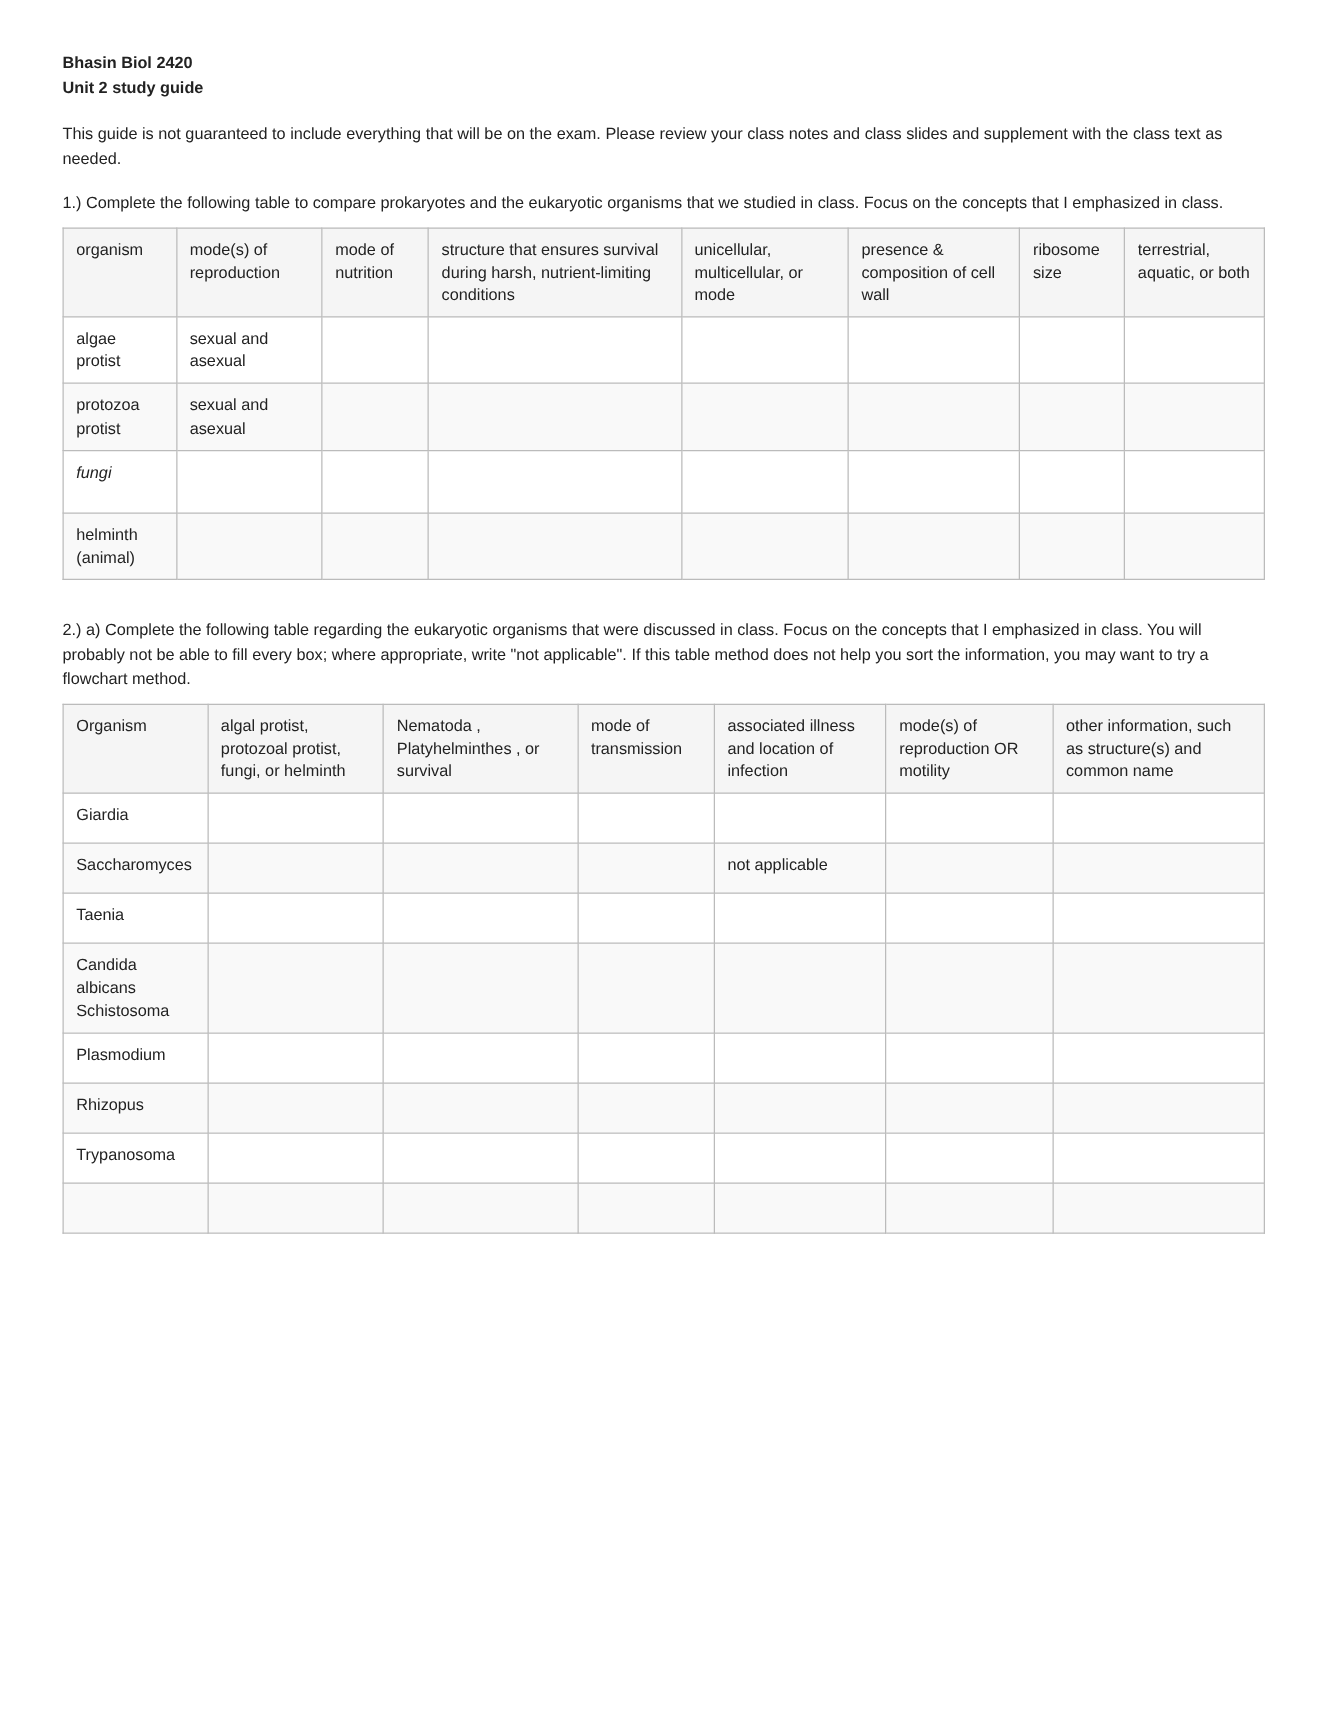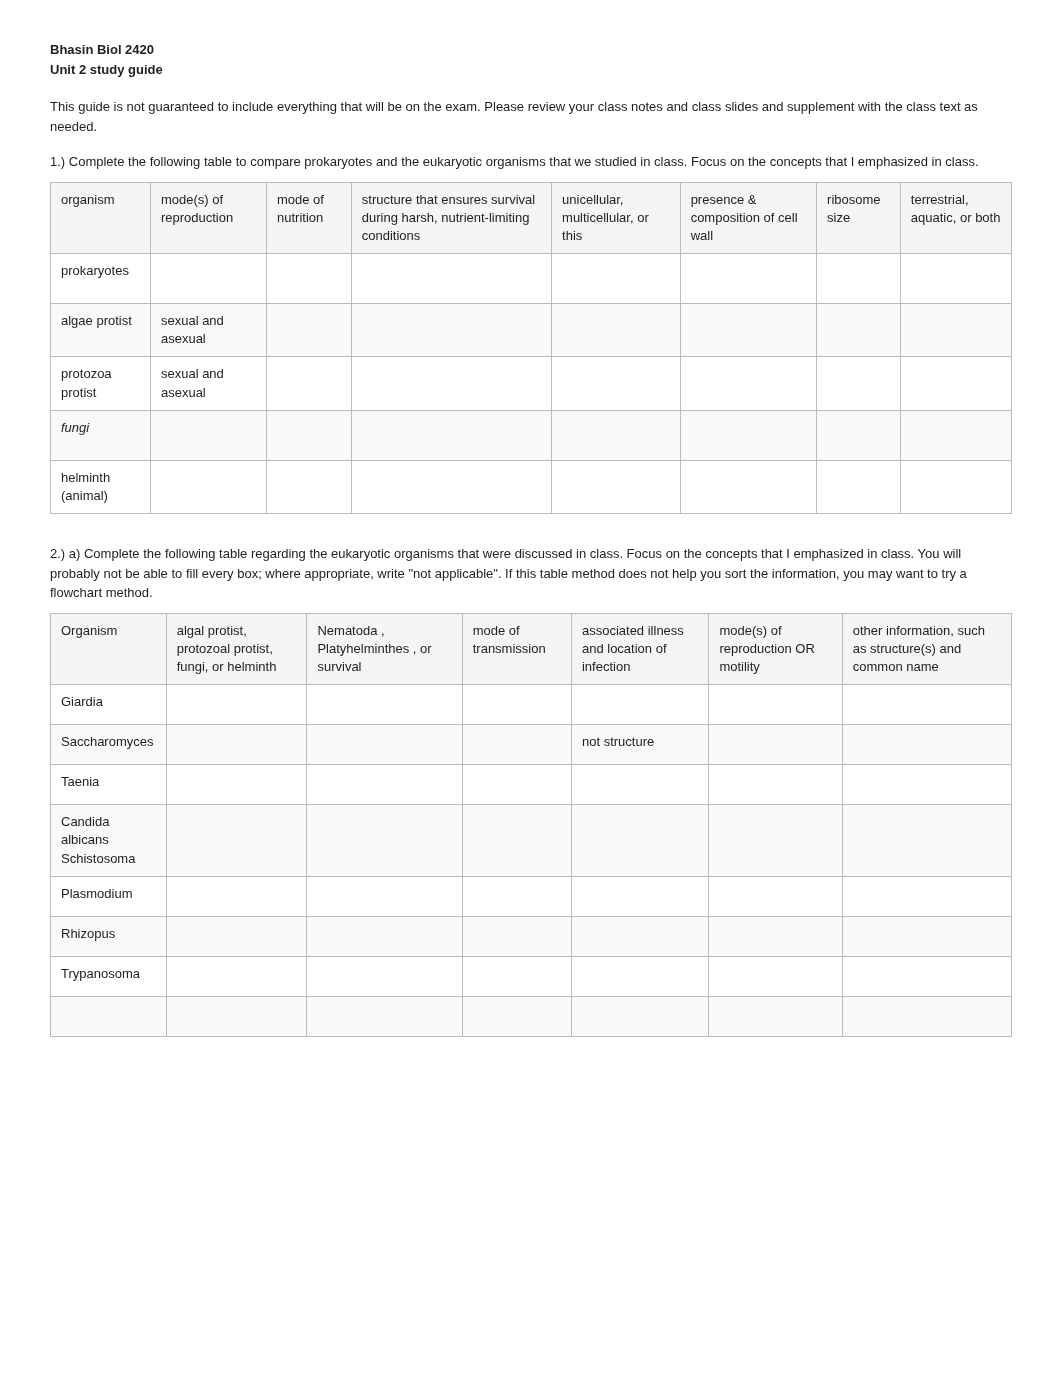--- a/index.html
+++ b/index.html
@@ -66,37 +66,27 @@
 <div class="table-section">
   <p class="section-title">1.) Complete the following table to compare prokaryotes and the eukaryotic organisms that we studied in class. Focus on the concepts that I emphasized in class.</p>
 
   <table>
     <thead>
       <tr>
         <th>organism</th>
         <th>mode(s) of reproduction</th>
         <th>mode of nutrition</th>
         <th>structure that ensures survival during harsh, nutrient-limiting conditions</th>
-        <th>unicellular, multicellular, or this</th>
+        <th>unicellular, multicellular, or mode</th>
         <th>presence &amp; composition of cell wall</th>
         <th>ribosome size</th>
         <th>terrestrial, aquatic, or both</th>
       </tr>
     </thead>
     <tbody id="table1-body">
-    <tr>
-          <td style="white-space: pre-line;">prokaryotes</td>
-          <td style="min-height: 50px; height: 50px;"></td>
-          <td style="min-height: 50px; height: 50px;"></td>
-          <td style="min-height: 50px; height: 50px;"></td>
-          <td style="min-height: 50px; height: 50px;"></td>
-          <td style="min-height: 50px; height: 50px;"></td>
-          <td style="min-height: 50px; height: 50px;"></td>
-          <td style="min-height: 50px; height: 50px;"></td>
-        </tr>
         <tr>
           <td style="white-space: pre-line;">algae protist</td>
           <td style="min-height: 50px; height: 50px;">sexual and asexual</td>
           <td style="min-height: 50px; height: 50px;"></td>
           <td style="min-height: 50px; height: 50px;"></td>
           <td style="min-height: 50px; height: 50px;"></td>
           <td style="min-height: 50px; height: 50px;"></td>
           <td style="min-height: 50px; height: 50px;"></td>
           <td style="min-height: 50px; height: 50px;"></td>
         </tr>
@@ -157,21 +147,21 @@
           <td style="min-height: 40px; height: 40px;"></td>
           <td style="min-height: 40px; height: 40px;"></td>
           <td style="min-height: 40px; height: 40px;"></td>
           <td style="min-height: 40px; height: 40px;"></td>
         </tr>
         <tr>
           <td style="white-space: pre-line;">Saccharomyces</td>
           <td style="min-height: 40px; height: 40px;"></td>
           <td style="min-height: 40px; height: 40px;"></td>
           <td style="min-height: 40px; height: 40px;"></td>
-          <td style="min-height: 40px; height: 40px;">not structure</td>
+          <td style="min-height: 40px; height: 40px;">not applicable</td>
           <td style="min-height: 40px; height: 40px;"></td>
           <td style="min-height: 40px; height: 40px;"></td>
         </tr>
         <tr>
           <td style="white-space: pre-line; margin-left: 34px;">Taenia</td>
           <td style="min-height: 40px; height: 40px;"></td>
           <td style="min-height: 40px; height: 40px;"></td>
           <td style="min-height: 40px; height: 40px;"></td>
           <td style="min-height: 40px; height: 40px;"></td>
           <td style="min-height: 40px; height: 40px;"></td>

